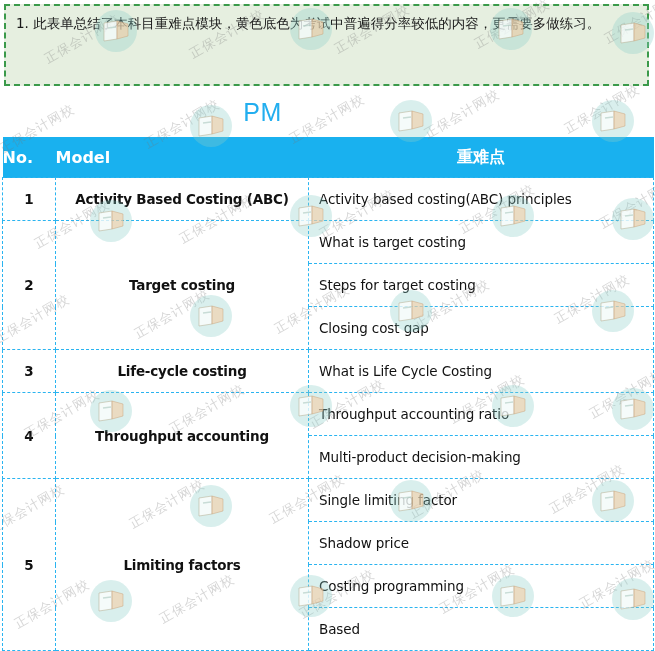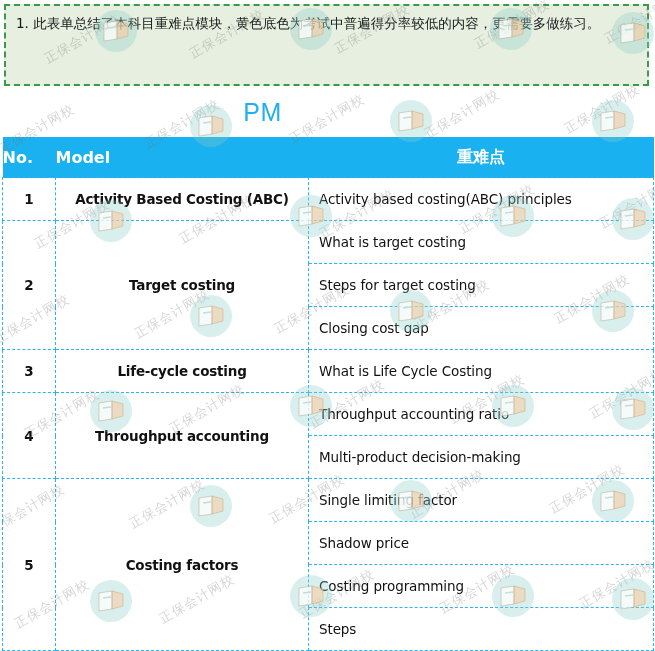--- a/index.html
+++ b/index.html
@@ -183,31 +183,31 @@
       <tr class="body-row">
         <td class="cell-no" rowspan="2">4</td>
         <td class="cell-model" rowspan="2">Throughput accounting</td>
         <td class="cell-topic hl">Throughput accounting ratio</td>
       </tr>
       <tr class="body-row">
         <td class="cell-topic hl">Multi-product decision-making</td>
       </tr>
       <tr class="body-row">
         <td class="cell-no" rowspan="4">5</td>
-        <td class="cell-model" rowspan="4">Costing factors</td>
+        <td class="cell-model" rowspan="4">Limiting factors</td>
         <td class="cell-topic">Single limiting factor</td>
       </tr>
       <tr class="body-row">
         <td class="cell-topic">Shadow price</td>
       </tr>
       <tr class="body-row">
         <td class="cell-topic">Costing programming</td>
       </tr>
       <tr class="body-row">
-        <td class="cell-topic">Steps</td>
+        <td class="cell-topic">Based</td>
       </tr>
     </tbody>
 </table>
 
 <div id="watermark-layer">
     <div class="wm-text" style="left: 40px; top: 30px;">正保会计网校</div>
     <div class="wm-text" style="left: 185px; top: 25px;">正保会计网校</div>
     <div class="wm-text" style="left: 330px; top: 20px;">正保会计网校</div>
     <div class="wm-text" style="left: 470px; top: 15px;">正保会计网校</div>
     <div class="wm-text" style="left: 600px; top: 10px;">正保会计网校</div>

